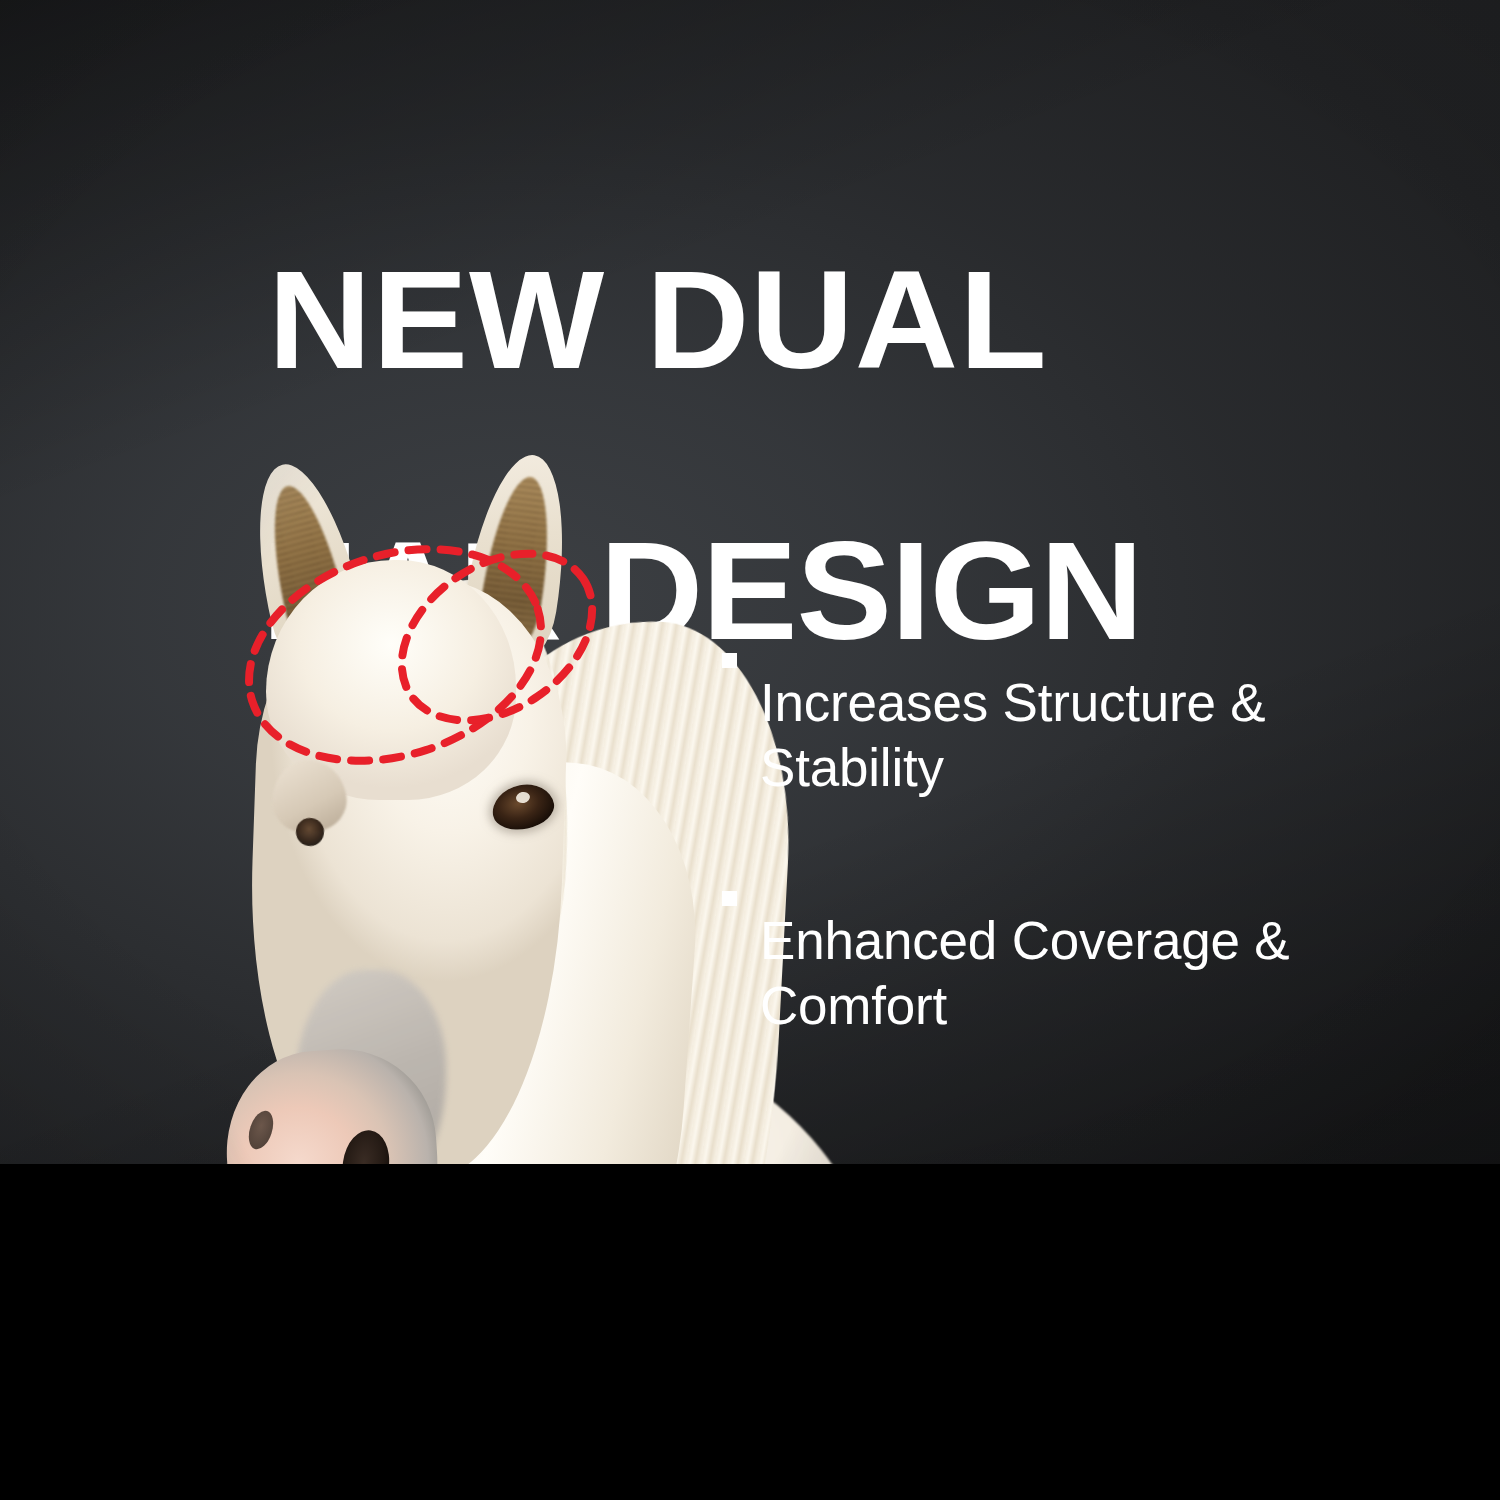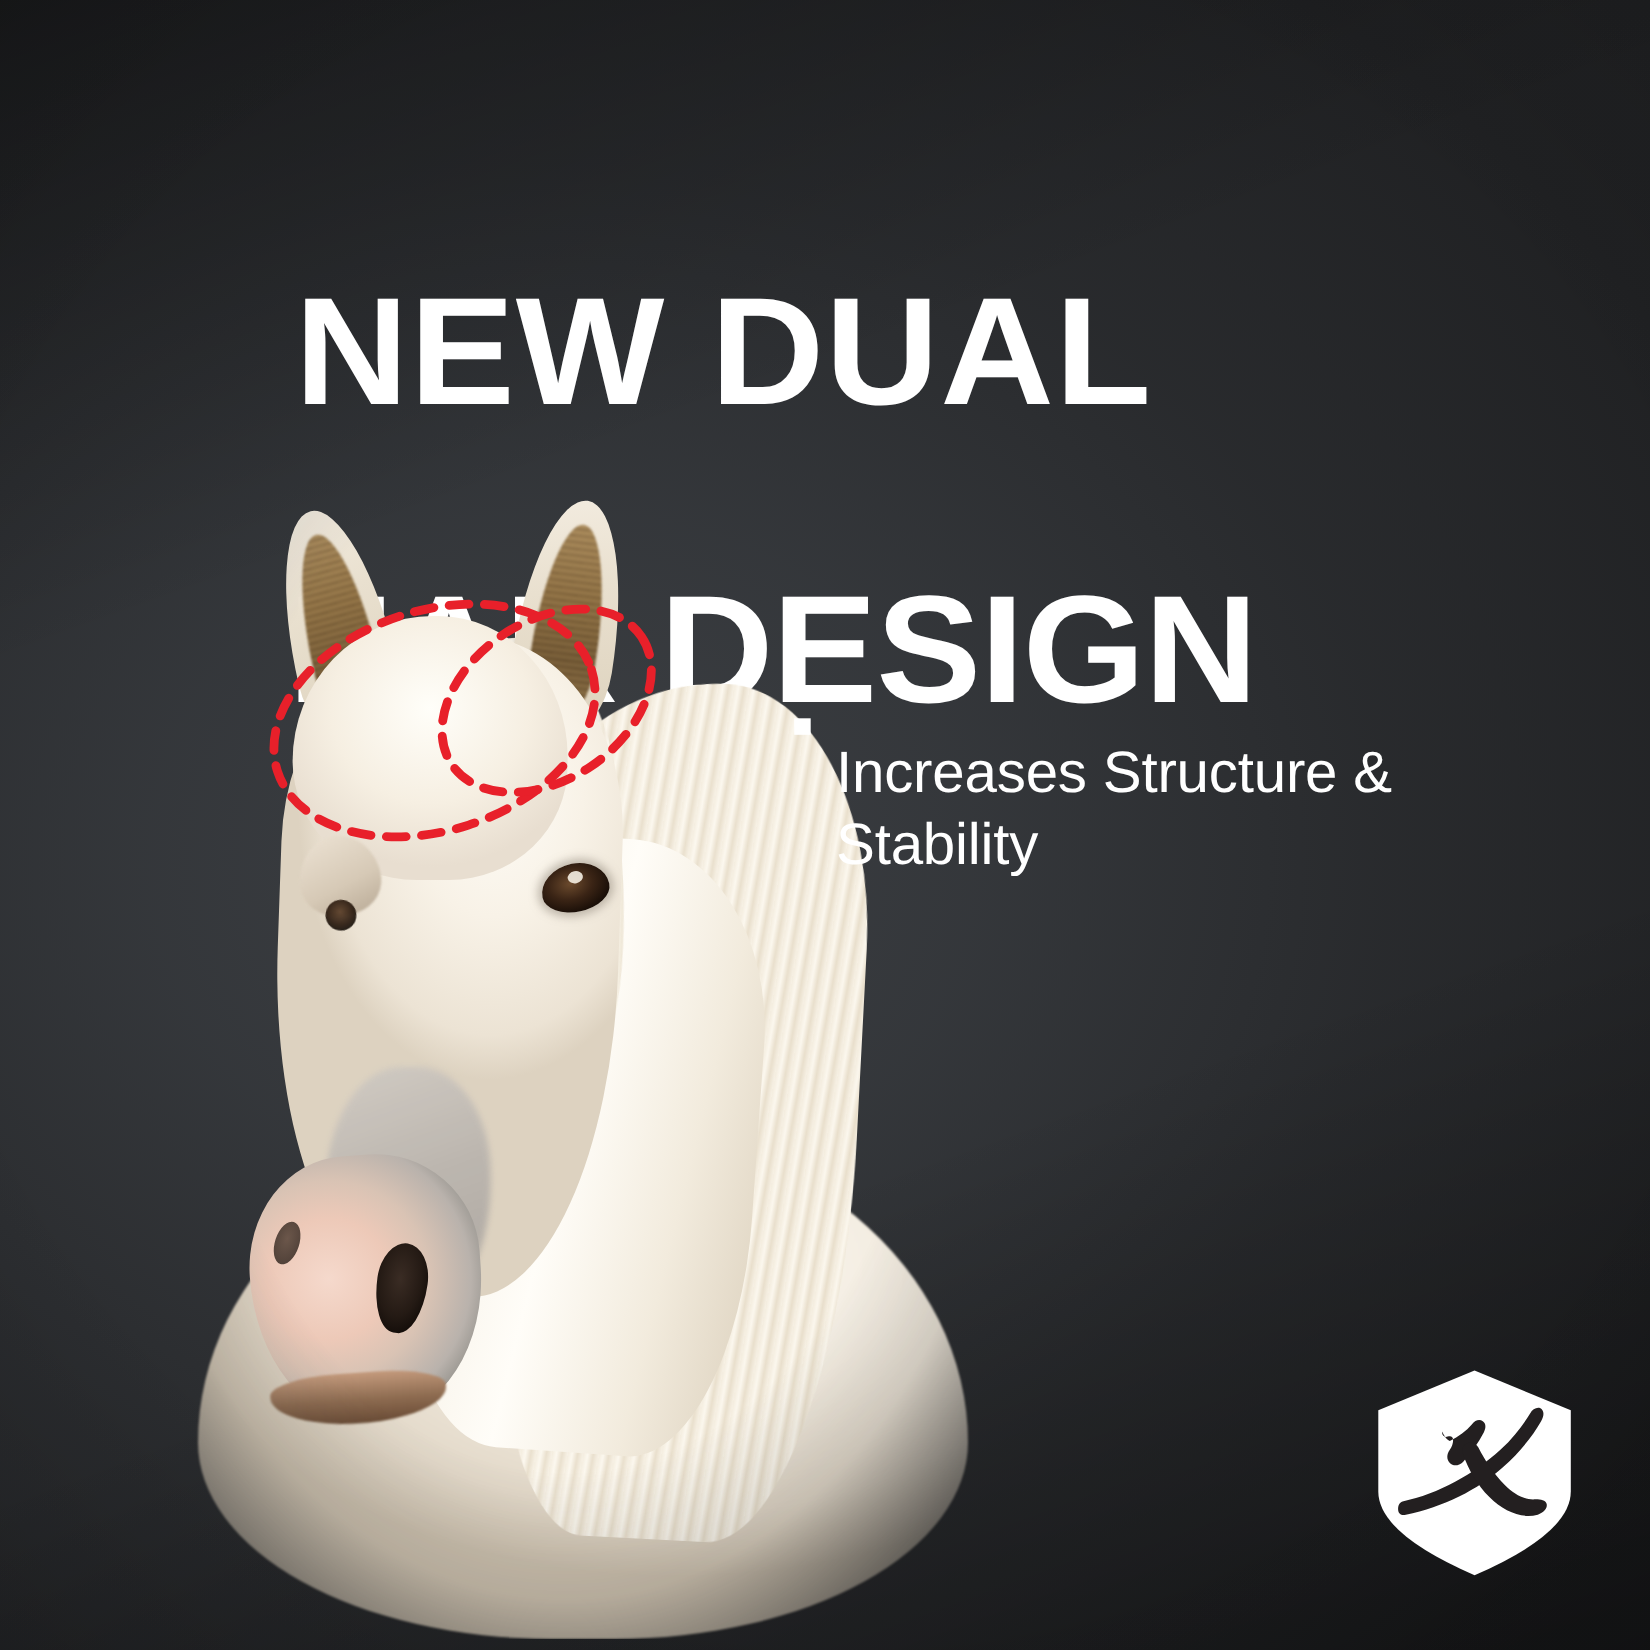--- a/index.html
+++ b/index.html
@@ -4,21 +4,21 @@
 <title>New Dual Ear Design</title>
 <style>
   html, body {
     margin: 0;
     padding: 0;
     background: #000;
   }
   .canvas {
     position: relative;
     width: 1500px;
-    height: 1500px;
+    height: 1164px;
     overflow: hidden;
     font-family: "Liberation Sans", sans-serif;
     background: #c2410c;
   }
 
   
   .bg-base {
     position: absolute;
     inset: 0;
     background: #202123;
@@ -387,20 +387,24 @@
   <svg class="annot" viewBox="0 0 1500 1500">
     <ellipse id="annot-0" fill="none" stroke="#e8202a" stroke-width="8" stroke-linecap="round" stroke-dasharray="18 14" cx="395" cy="655" rx="150" ry="100" transform="rotate(-18 395 655)"></ellipse>
     <ellipse id="annot-1" fill="none" stroke="#e8202a" stroke-width="8" stroke-linecap="round" stroke-dasharray="18 14" cx="497" cy="637" rx="104" ry="72" transform="rotate(-34 497 637)"></ellipse>
   </svg>
 
   <div class="bullets">
     <div class="bullet-row">
       <span class="bullet-mark"></span>
       <span class="bullet-text">Increases Structure &amp; Stability</span>
     </div>
+    <div class="bullet-row">
+      <span class="bullet-mark"></span>
+      <span class="bullet-text">Enhanced Coverage &amp; Comfort</span>
+    </div>
   </div>
 
   <svg class="logo" viewBox="0 0 185 190">
     <path fill="#ffffff" d="M92.5 2 L180 38 L180 112 Q180 150 92.5 188 Q5 150 5 112 L5 38 Z"></path>
     <g fill="#231f20">
       <path d="M27 121 C60 114 92 96 116 74 C128 63 137 51 143 41 C145 37 149 35 152 36 C156 38 156 43 153 48 C145 62 133 77 118 90 C96 110 64 126 30 133 C26 134 23 132 23 128 C23 125 24 122 27 121 Z"></path>
       <path d="M70 66 C78 62 85 57 90 51 C93 47 97 46 100 48 C103 50 103 54 101 58 C96 68 89 77 82 85 C78 89 73 89 70 86 C67 83 67 78 70 74 C72 71 73 68 73 65 C73 62 71 61 68 62 C65 63 63 61 63 58 C63 56 65 64 70 66 Z"></path>
       <path d="M96 72 C102 84 110 96 120 106 C129 115 139 120 148 119 C153 119 157 120 158 123 C159 127 156 131 150 133 C135 137 119 130 106 117 C95 106 87 92 82 78 C80 73 82 69 86 68 C90 67 94 68 96 72 Z"></path>
     </g>
   </svg>

